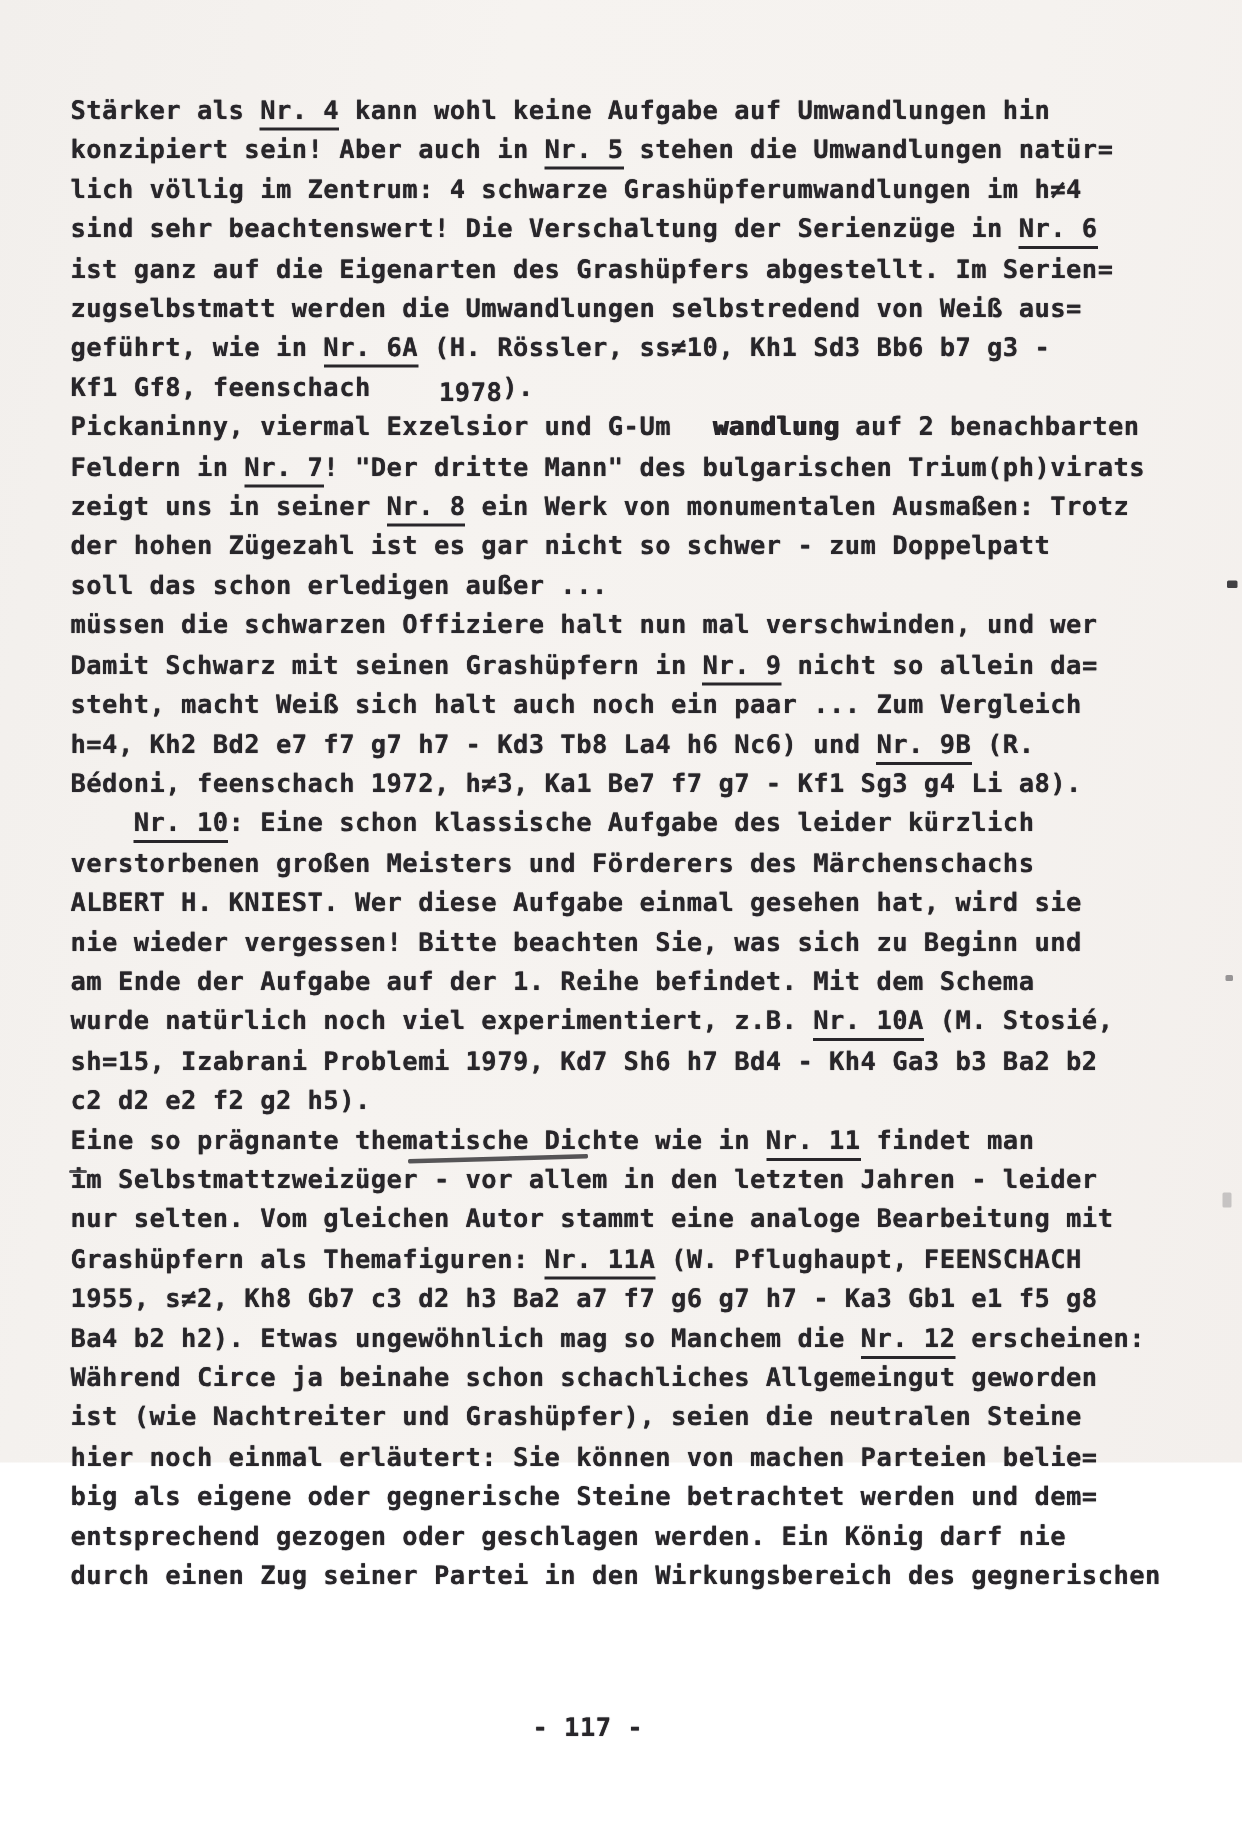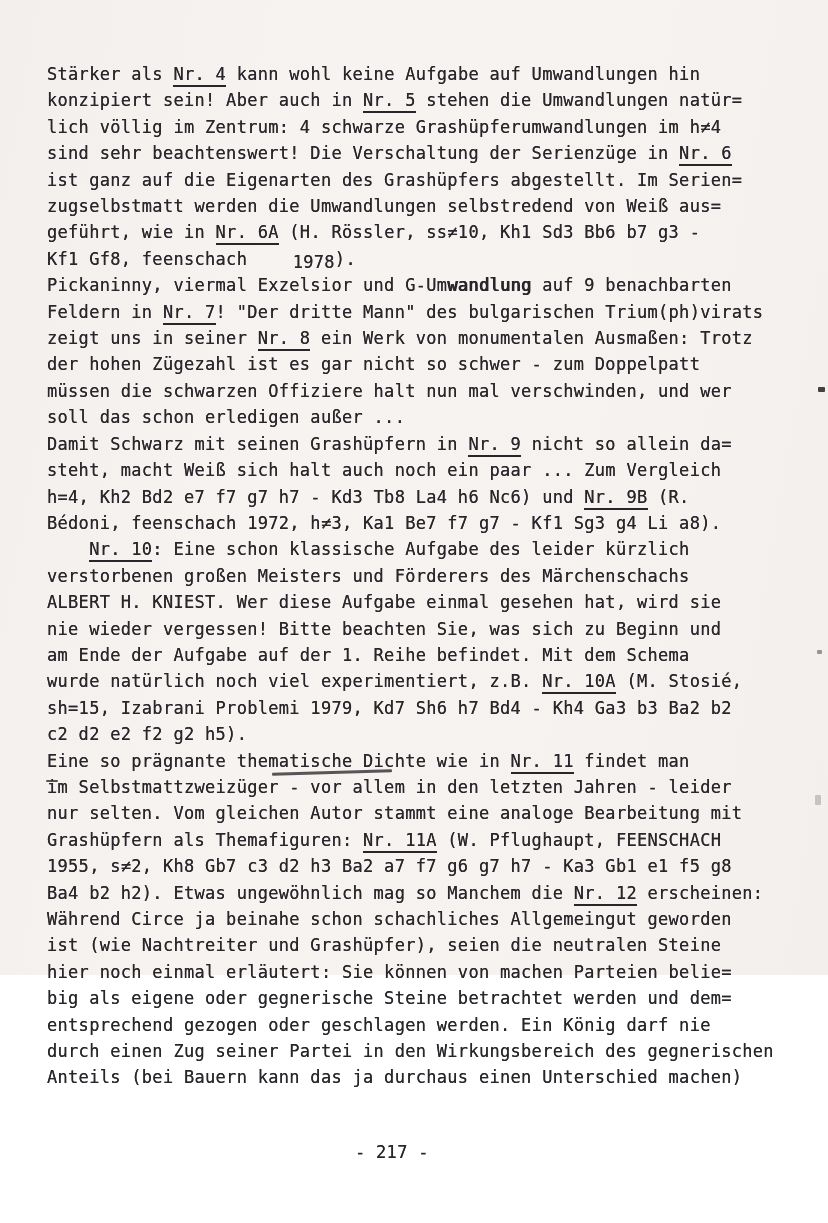--- a/index.html
+++ b/index.html
@@ -11,39 +11,41 @@
     height: 1223px;
     overflow: hidden;
     font-family: "DejaVu Sans Mono", "Liberation Mono", monospace;
   }
   .page {
     position: relative;
     width: 828px;
     height: 975px;
     background: linear-gradient(100deg, #f2efec 0%, #f6f3f0 35%, #f5f2ef 70%, #f3efec 100%);
     color: var(--ink, #28262a);
+    font-weight: bold;
   }
   .text-block {
     position: absolute;
     left: 47px;
     top: 61px;
     font-size: 17px;
     line-height: 26.4px;
     letter-spacing: 0.3px;
   }
   .line {
     white-space: pre;
     text-shadow: 0 0 0.6px rgba(40, 38, 42, 0.85);
   }
   .u {
     border-bottom: 2px solid currentColor;
     padding-bottom: 1px;
   }
   .b {
     text-shadow: 0.7px 0 0 currentColor, -0.3px 0 0 currentColor;
+    margin-left: 28px;
   }
   .low {
     display: inline-block;
     transform: translateY(3px);
     margin-left: 35px;
   }
   .page-number {
     position: absolute;
     left: 355px;
     top: 1142px;
@@ -63,26 +65,26 @@
 <div class="page">
   <div class="text-block">
       <div class="line"><span>Stärker als </span><span class="u">Nr. 4</span><span> kann wohl keine Aufgabe auf Umwandlungen hin</span></div>
       <div class="line"><span>konzipiert sein! Aber auch in </span><span class="u">Nr. 5</span><span> stehen die Umwandlungen natür=</span></div>
       <div class="line"><span>lich völlig im Zentrum: 4 schwarze Grashüpferumwandlungen im h≠4</span></div>
       <div class="line"><span>sind sehr beachtenswert! Die Verschaltung der Serienzüge in </span><span class="u">Nr. 6</span></div>
       <div class="line"><span>ist ganz auf die Eigenarten des Grashüpfers abgestellt. Im Serien=</span></div>
       <div class="line"><span>zugselbstmatt werden die Umwandlungen selbstredend von Weiß aus=</span></div>
       <div class="line"><span>geführt, wie in </span><span class="u">Nr. 6A</span><span> (H. Rössler, ss≠10, Kh1 Sd3 Bb6 b7 g3 -</span></div>
       <div class="line"><span>Kf1 Gf8, feenschach </span><span class="low">1978</span><span>).</span></div>
-      <div class="line"><span>Pickaninny, viermal Exzelsior und G-Um</span><span class="b">wandlung</span><span> auf 9 benachbarten</span></div>
+      <div class="line"><span>Pickaninny, viermal Exzelsior und G-Um</span><span class="b">wandlung</span><span> auf 2 benachbarten</span></div>
       <div class="line"><span>Feldern in </span><span class="u">Nr. 7</span><span>! "Der dritte Mann" des bulgarischen Trium(ph)virats</span></div>
       <div class="line"><span>zeigt uns in seiner </span><span class="u">Nr. 8</span><span> ein Werk von monumentalen Ausmaßen: Trotz</span></div>
       <div class="line"><span>der hohen Zügezahl ist es gar nicht so schwer - zum Doppelpatt</span></div>
+      <div class="line"><span>soll das schon erledigen außer ...</span></div>
       <div class="line"><span>müssen die schwarzen Offiziere halt nun mal verschwinden, und wer</span></div>
-      <div class="line"><span>soll das schon erledigen außer ...</span></div>
       <div class="line"><span>Damit Schwarz mit seinen Grashüpfern in </span><span class="u">Nr. 9</span><span> nicht so allein da=</span></div>
       <div class="line"><span>steht, macht Weiß sich halt auch noch ein paar ... Zum Vergleich</span></div>
       <div class="line"><span>h=4, Kh2 Bd2 e7 f7 g7 h7 - Kd3 Tb8 La4 h6 Nc6) und </span><span class="u">Nr. 9B</span><span> (R.</span></div>
       <div class="line"><span>Bédoni, feenschach 1972, h≠3, Ka1 Be7 f7 g7 - Kf1 Sg3 g4 Li a8).</span></div>
       <div class="line"><span>    </span><span class="u">Nr. 10</span><span>: Eine schon klassische Aufgabe des leider kürzlich</span></div>
       <div class="line"><span>verstorbenen großen Meisters und Förderers des Märchenschachs</span></div>
       <div class="line"><span>ALBERT H. KNIEST. Wer diese Aufgabe einmal gesehen hat, wird sie</span></div>
       <div class="line"><span>nie wieder vergessen! Bitte beachten Sie, was sich zu Beginn und</span></div>
       <div class="line"><span>am Ende der Aufgabe auf der 1. Reihe befindet. Mit dem Schema</span></div>
       <div class="line"><span>wurde natürlich noch viel experimentiert, z.B. </span><span class="u">Nr. 10A</span><span> (M. Stosié,</span></div>
@@ -93,21 +95,20 @@
       <div class="line"><span>nur selten. Vom gleichen Autor stammt eine analoge Bearbeitung mit</span></div>
       <div class="line"><span>Grashüpfern als Themafiguren: </span><span class="u">Nr. 11A</span><span> (W. Pflughaupt, FEENSCHACH</span></div>
       <div class="line"><span>1955, s≠2, Kh8 Gb7 c3 d2 h3 Ba2 a7 f7 g6 g7 h7 - Ka3 Gb1 e1 f5 g8</span></div>
       <div class="line"><span>Ba4 b2 h2). Etwas ungewöhnlich mag so Manchem die </span><span class="u">Nr. 12</span><span> erscheinen:</span></div>
       <div class="line"><span>Während Circe ja beinahe schon schachliches Allgemeingut geworden</span></div>
       <div class="line"><span>ist (wie Nachtreiter und Grashüpfer), seien die neutralen Steine</span></div>
       <div class="line"><span>hier noch einmal erläutert: Sie können von machen Parteien belie=</span></div>
       <div class="line"><span>big als eigene oder gegnerische Steine betrachtet werden und dem=</span></div>
       <div class="line"><span>entsprechend gezogen oder geschlagen werden. Ein König darf nie</span></div>
       <div class="line"><span>durch einen Zug seiner Partei in den Wirkungsbereich des gegnerischen</span></div>
-      <div class="line"><span>Anteils (bei Bauern kann das ja durchaus einen Unterschied machen)</span></div>
     </div>
-  <div class="page-number">- 217 -</div>
+  <div class="page-number">- 117 -</div>
 <div class="artifact" style="left: 272px; top: 771px; width: 120px; height: 2.5px; background: rgb(58, 56, 60); opacity: 0.85; transform: rotate(-1.6deg);"></div>
     <div class="artifact" style="left: 46px; top: 780px; width: 12px; height: 2px; background: rgb(58, 56, 60); opacity: 0.85; transform: rotate(0deg);"></div>
     <div class="artifact" style="left: 818px; top: 387px; width: 7px; height: 5px; background: rgb(47, 45, 49); opacity: 0.9; transform: rotate(0deg);"></div>
     <div class="artifact" style="left: 817px; top: 650px; width: 5px; height: 4px; background: rgb(111, 109, 113); opacity: 0.7; transform: rotate(0deg);"></div>
     <div class="artifact" style="left: 815px; top: 795px; width: 6px; height: 10px; background: rgb(154, 152, 153); opacity: 0.5; transform: rotate(0deg);"></div>
   </div>
 
 </body></html>

